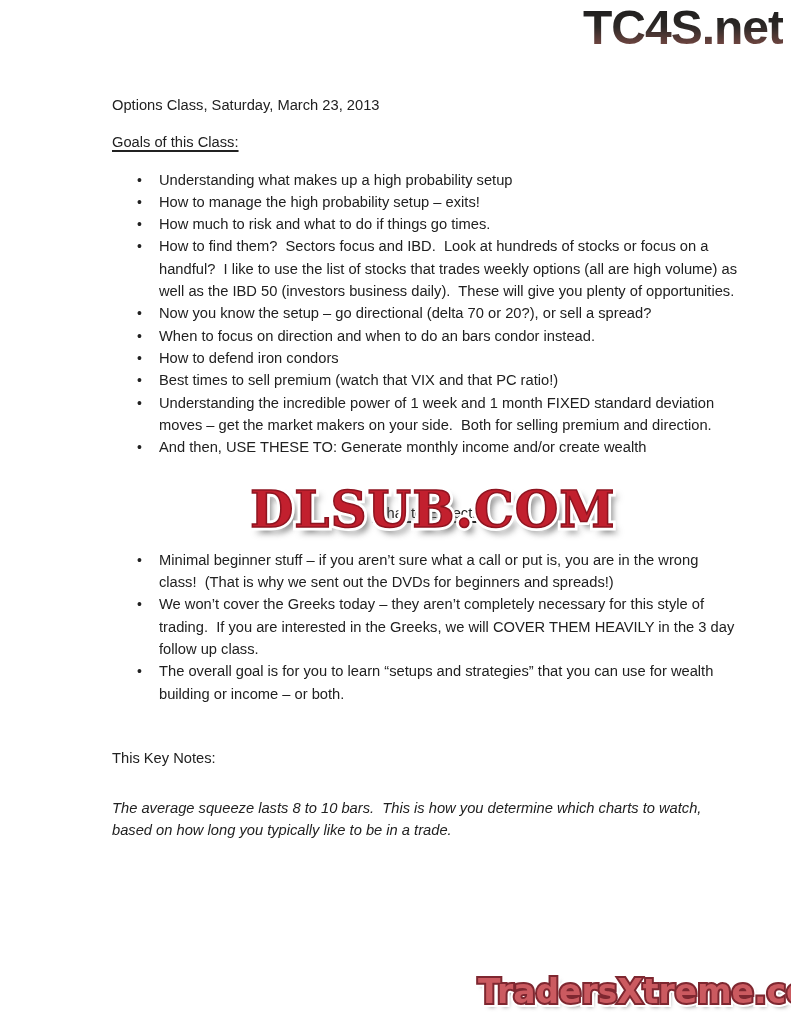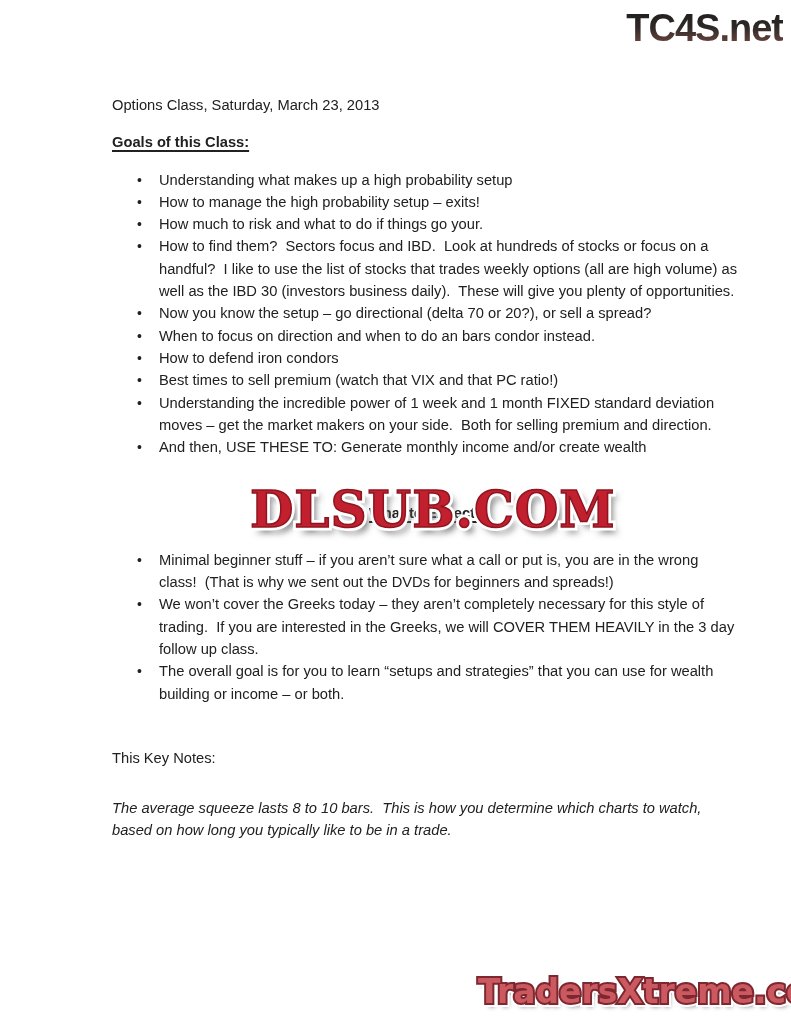--- a/index.html
+++ b/index.html
@@ -10,21 +10,21 @@
     color:#212121;
     position:relative;
     overflow:hidden;
   }
   .page{position:absolute;inset:0;background:#fff;}
 
   
   .tc4s{
     position:absolute;top:0;right:8px;
     font-family:"Liberation Sans",sans-serif;
-    font-weight:bold;font-size:38px;line-height:56px;
+    font-weight:bold;font-size:48px;line-height:56px;
     letter-spacing:-1px;
     color:#3b3330;
     text-align:right;
   }
   @supports ((-webkit-background-clip:text) or (background-clip:text)){
     .tc4s{
       background:linear-gradient(180deg,#1c1c1c 10%,#2d2927 48%,#6b443f 78%,#9a5b51 100%);
       -webkit-background-clip:text;background-clip:text;
       -webkit-text-fill-color:transparent;color:transparent;
     }
@@ -32,21 +32,21 @@
 
   
   .doc{
     position:absolute;left:93px;top:94px;width:625px;
     font-size:14.7px;line-height:22.3px;margin-left:19px;
   }
   .doc .line{white-space:pre-wrap;}
   .date-line{margin:0 0 15px 0;}
   .author-line{margin:0 0 10px 0;}
   .section-heading{
-    font-weight:bold;
+    font-weight:normal;
     text-decoration:underline;
     text-decoration-thickness:1.5px;
     text-underline-offset:3px;
     margin:0 0 15px 0;
   }
   .heading-expect{margin:44px 0 24px 0;text-align:center;}
   ul.bullets{list-style:none;margin:0;padding:0 0 0 25px;}
   ul.bullets li{display:flex;align-items:flex-start;}
   .dot{
     flex:0 0 22px;width:22px;
@@ -117,25 +117,25 @@
       <li>
           <span class="dot">•</span>
           <span class="btxt">Understanding what makes up a high probability setup</span>
         </li>
       <li>
           <span class="dot">•</span>
           <span class="btxt">How to manage the high probability setup – exits!</span>
         </li>
       <li>
           <span class="dot">•</span>
-          <span class="btxt">How much to risk and what to do if things go your.</span>
+          <span class="btxt">How much to risk and what to do if things go times.</span>
         </li>
       <li>
           <span class="dot">•</span>
-          <span class="btxt">How to find them?  Sectors focus and IBD.  Look at hundreds of stocks or focus on a handful?  I like to use the list of stocks that trades weekly options (all are high volume) as well as the IBD 30 (investors business daily).  These will give you plenty of opportunities.</span>
+          <span class="btxt">How to find them?  Sectors focus and IBD.  Look at hundreds of stocks or focus on a handful?  I like to use the list of stocks that trades weekly options (all are high volume) as well as the IBD 50 (investors business daily).  These will give you plenty of opportunities.</span>
         </li>
       <li>
           <span class="dot">•</span>
           <span class="btxt">Now you know the setup – go directional (delta 70 or 20?), or sell a spread?</span>
         </li>
       <li>
           <span class="dot">•</span>
           <span class="btxt">When to focus on direction and when to do an bars condor instead.</span>
         </li>
       <li>

